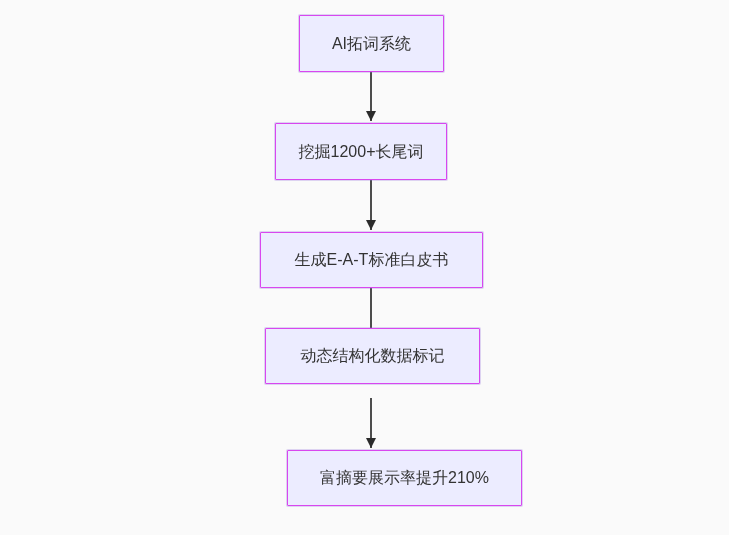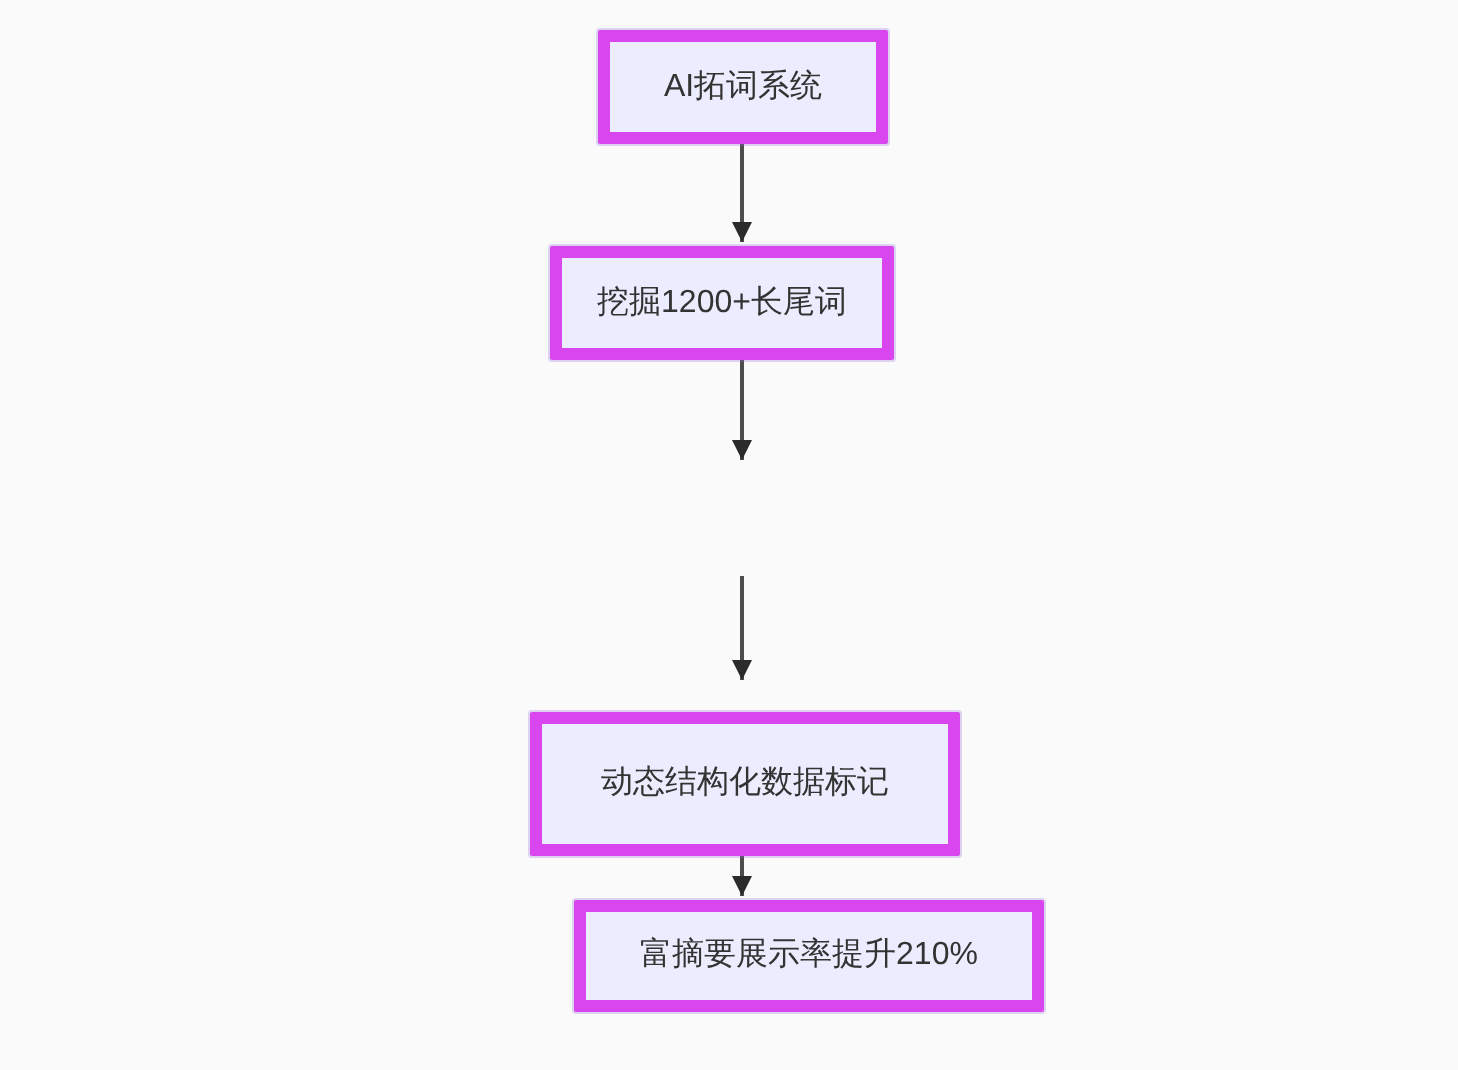--- a/index.html
+++ b/index.html
@@ -23,21 +23,21 @@
     left: 0;
     top: 0;
     width: 729px;
     height: 535px;
     pointer-events: none;
   }
   .node {
     position: absolute;
     box-sizing: border-box;
     background: #ECECFF;
-    border: 6px solid #d946ef;
+    border: 1px solid #d946ef;
     box-shadow: 0 0 0 1px rgba(147, 112, 219, 0.28);
     border-radius: 1px;
     display: flex;
     align-items: center;
     justify-content: center;
   }
   .node-label {
     color: #333333;
     font-size: 16px;
     line-height: 1.2;
@@ -63,22 +63,25 @@
   </svg>
 
   <div class="node" style="left:299px; top:15px; width:145px; height:57px;">
     <span class="node-label">AI拓词系统</span>
   </div>
 
   <div class="node" style="left:275px; top:123px; width:172px; height:57px;">
     <span class="node-label">挖掘1200+长尾词</span>
   </div>
 
+  <div class="node" style="left:260px; top:232px; width:223px; height:56px;">
+    <span class="node-label">生成E-A-T标准白皮书</span>
+  </div>
 
-  <div class="node" style="left:265px; top:356px; width:215px; height:72px;">
+  <div class="node" style="left:265px; top:328px; width:215px; height:56px;">
     <span class="node-label">动态结构化数据标记</span>
   </div>
 
   <div class="node" style="left:253px; top:450px; width:235px; height:56px;margin-left:34px;">
     <span class="node-label">富摘要展示率提升210%</span>
   </div>
 
 </div>
 
 </body></html>

